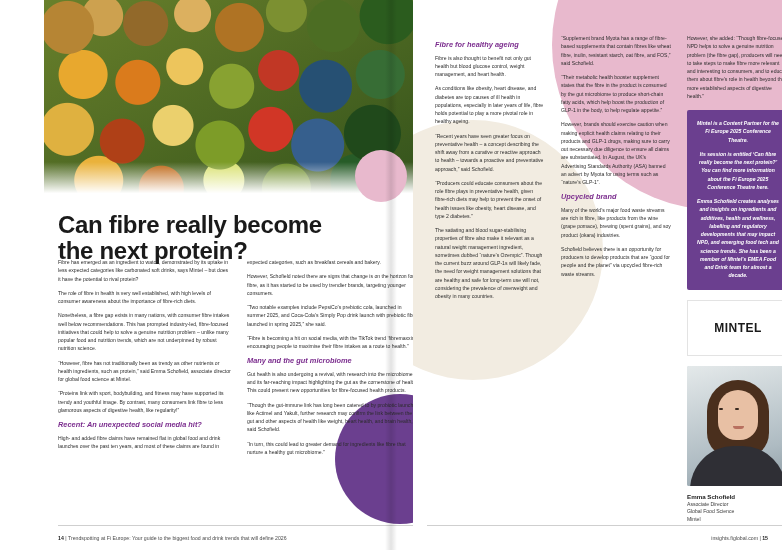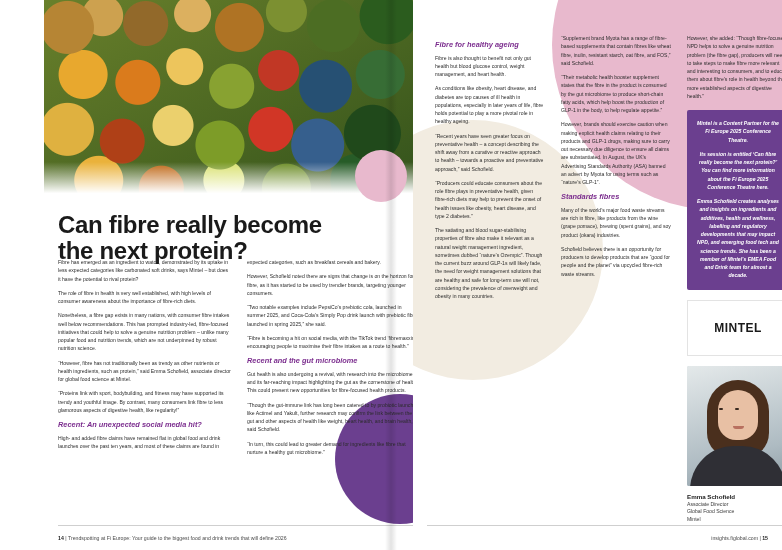--- a/index.html
+++ b/index.html
@@ -211,21 +211,21 @@
       <p>Fibre has emerged as an ingredient to watch, demonstrated by its uptake in less expected categories like carbonated soft drinks, says Mintel – but does it have the potential to rival protein?</p>
       <p>The role of fibre in health is very well established, with high levels of consumer awareness about the importance of fibre-rich diets.</p>
       <p>Nonetheless, a fibre gap exists in many nations, with consumer fibre intakes well below recommendations. This has prompted industry-led, fibre-focused initiatives that could help to solve a genuine nutrition problem – unlike many popular food and nutrition trends, which are not underpinned by robust nutrition science.</p>
       <p>“However, fibre has not traditionally been as trendy as other nutrients or health ingredients, such as protein,” said Emma Schofield, associate director for global food science at Mintel.</p>
       <p>“Proteins link with sport, bodybuilding, and fitness may have supported its trendy and youthful image. By contrast, many consumers link fibre to less glamorous aspects of digestive health, like regularity!”</p>
       <div class="subhead">Recent: An unexpected social media hit?</div>
       <p>High- and added fibre claims have remained flat in global food and drink launches over the past ten years, and most of these claims are found in expected categories, such as breakfast cereals and bakery.</p>
       <p>However, Schofield noted there are signs that change is on the horizon for fibre, as it has started to be used by trendier brands, targeting younger consumers.</p>
       <p>“Two notable examples include PepsiCo’s prebiotic cola, launched in summer 2025, and Coca-Cola’s Simply Pop drink launch with prebiotic fibre, launched in spring 2025,” she said.</p>
       <p>“Fibre is becoming a hit on social media, with the TikTok trend ‘fibremaxxing’ encouraging people to maximise their fibre intakes as a route to health.”</p>
-      <div class="subhead">Recent and the gut microbiome</div>
+      <div class="subhead">Many and the gut microbiome</div>
       <p>Gut health is also undergoing a revival, with research into the microbiome and its far-reaching impact highlighting the gut as the cornerstone of health. This could present new opportunities for fibre-focused health products.</p>
       <p>“Though the gut-immune link has long been catered to by probiotic launches like Actimel and Yakult, further research may confirm the link between the gut and other aspects of health like weight, heart health, and brain health,” said Schofield.</p>
       <p>“In turn, this could lead to greater demand for ingredients like fibre that nurture a healthy gut microbiome.”</p>
     </div>
 
     <div class="footer-rule"></div>
     <div class="footer-left">
       <span class="folio">14</span>
       <span>| Trendspotting at Fi Europe: Your guide to the biggest food and drink trends that will define 2026</span>
     </div>
@@ -239,21 +239,21 @@
     <div class="rcols">
       <div class="subhead">Fibre for healthy ageing</div>
       <p>Fibre is also thought to benefit not only gut health but blood glucose control, weight management, and heart health.</p>
       <p>As conditions like obesity, heart disease, and diabetes are top causes of ill health in populations, especially in later years of life, fibre holds potential to play a more pivotal role in healthy ageing.</p>
       <p>“Recent years have seen greater focus on preventative health – a concept describing the shift away from a curative or reactive approach to health – towards a proactive and preventative approach,” said Schofield.</p>
       <p>“Producers could educate consumers about the role fibre plays in preventative health, given fibre-rich diets may help to prevent the onset of health issues like obesity, heart disease, and type 2 diabetes.”</p>
       <p>The satiating and blood sugar-stabilising properties of fibre also make it relevant as a natural weight management ingredient, sometimes dubbed “nature’s Ozempic”. Though the current buzz around GLP-1s will likely fade, the need for weight management solutions that are healthy and safe for long-term use will not, considering the prevalence of overweight and obesity in many countries.</p>
       <p>“Supplement brand Myota has a range of fibre-based supplements that contain fibres like wheat fibre, inulin, resistant starch, oat fibre, and FOS,” said Schofield.</p>
       <p>“Their metabolic health booster supplement states that the fibre in the product is consumed by the gut microbiome to produce short-chain fatty acids, which help boost the production of GLP-1 in the body, to help regulate appetite.”</p>
       <p>However, brands should exercise caution when making explicit health claims relating to their products and GLP-1 drugs, making sure to carry out necessary due diligence to ensure all claims are substantiated. In August, the UK’s Advertising Standards Authority (ASA) banned an advert by Myota for using terms such as “nature’s GLP-1”.</p>
-      <div class="subhead">Standards fibres</div>
+      <div class="subhead">Upcycled brand</div>
       <p>Many of the world’s major food waste streams are rich in fibre, like products from the wine (grape pomace), brewing (spent grains), and soy product (okara) industries.</p>
       <p>Schofield believes there is an opportunity for producers to develop products that are “good for people and the planet” via upcycled fibre-rich waste streams.</p>
     </div>
 
     <div class="rcol3">
       <p>However, she added: “Though fibre-focused NPD helps to solve a genuine nutrition problem (the fibre gap), producers will need to take steps to make fibre more relevant and interesting to consumers, and to educate them about fibre’s role in health beyond the more established aspects of digestive health.”</p>
 
       <div class="promo">
         <p>Mintel is a Content Partner for the Fi Europe 2025 Conference Theatre.</p>
         <p>Its session is entitled ‘Can fibre really become the next protein?’ You can find more information about the Fi Europe 2025 Conference Theatre here.</p>

